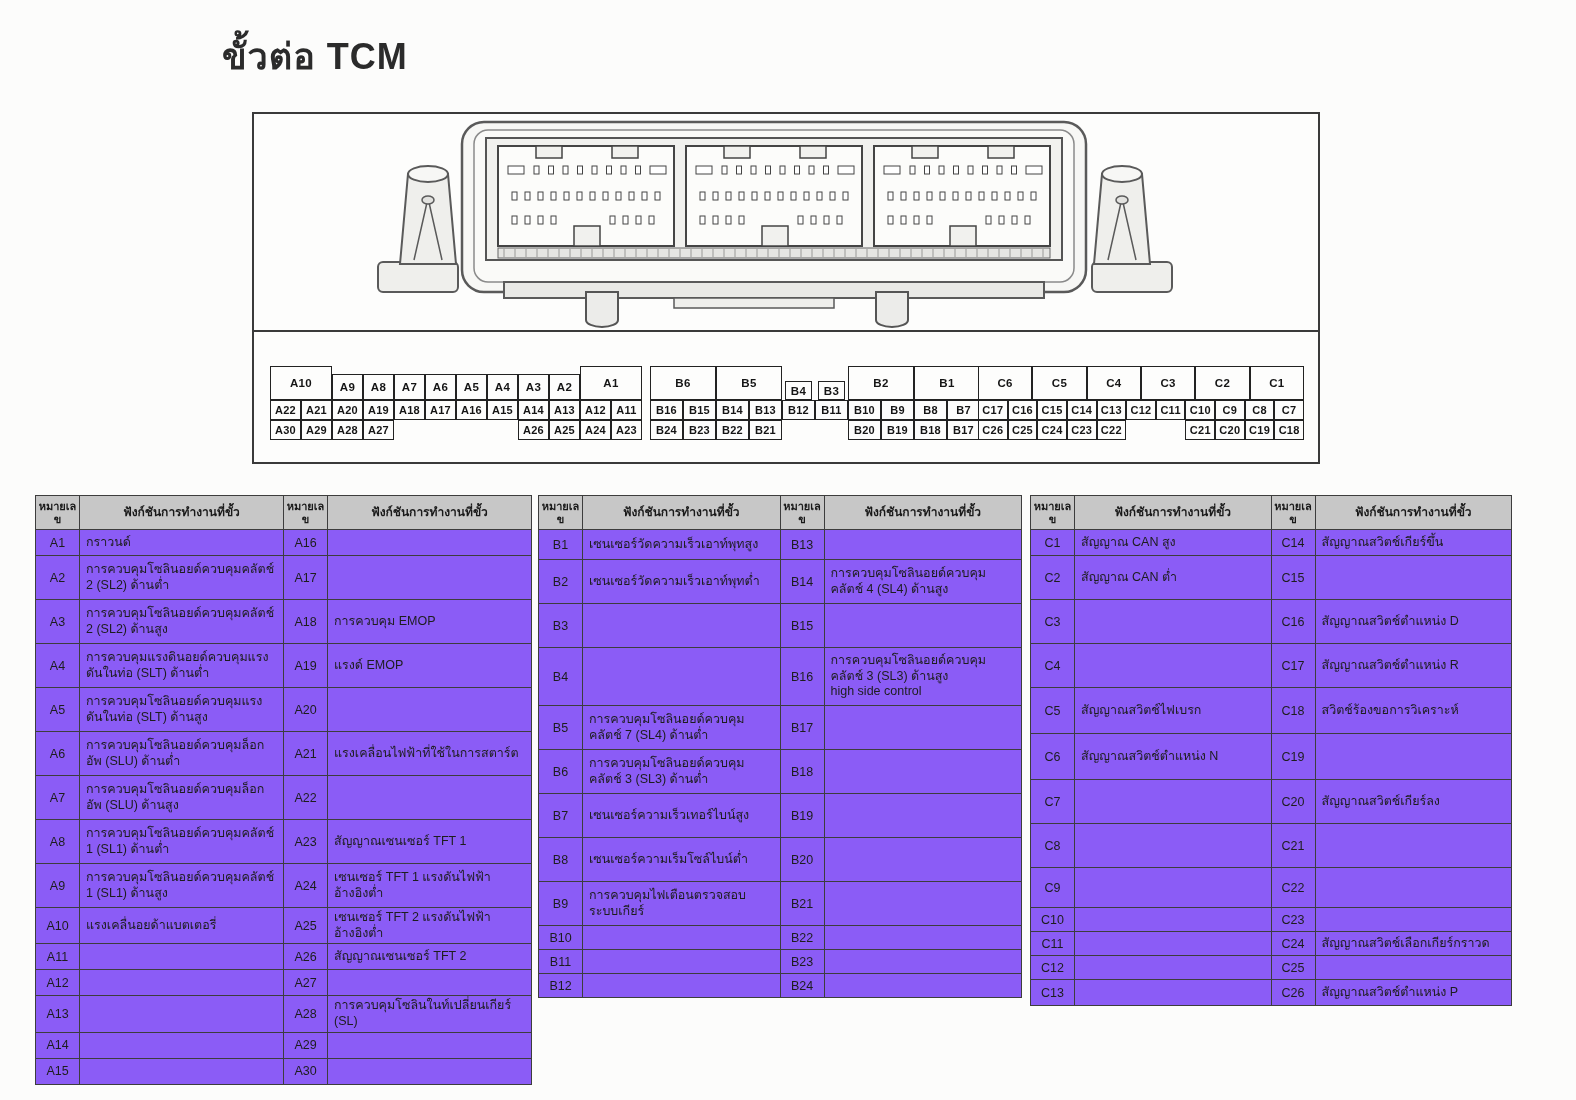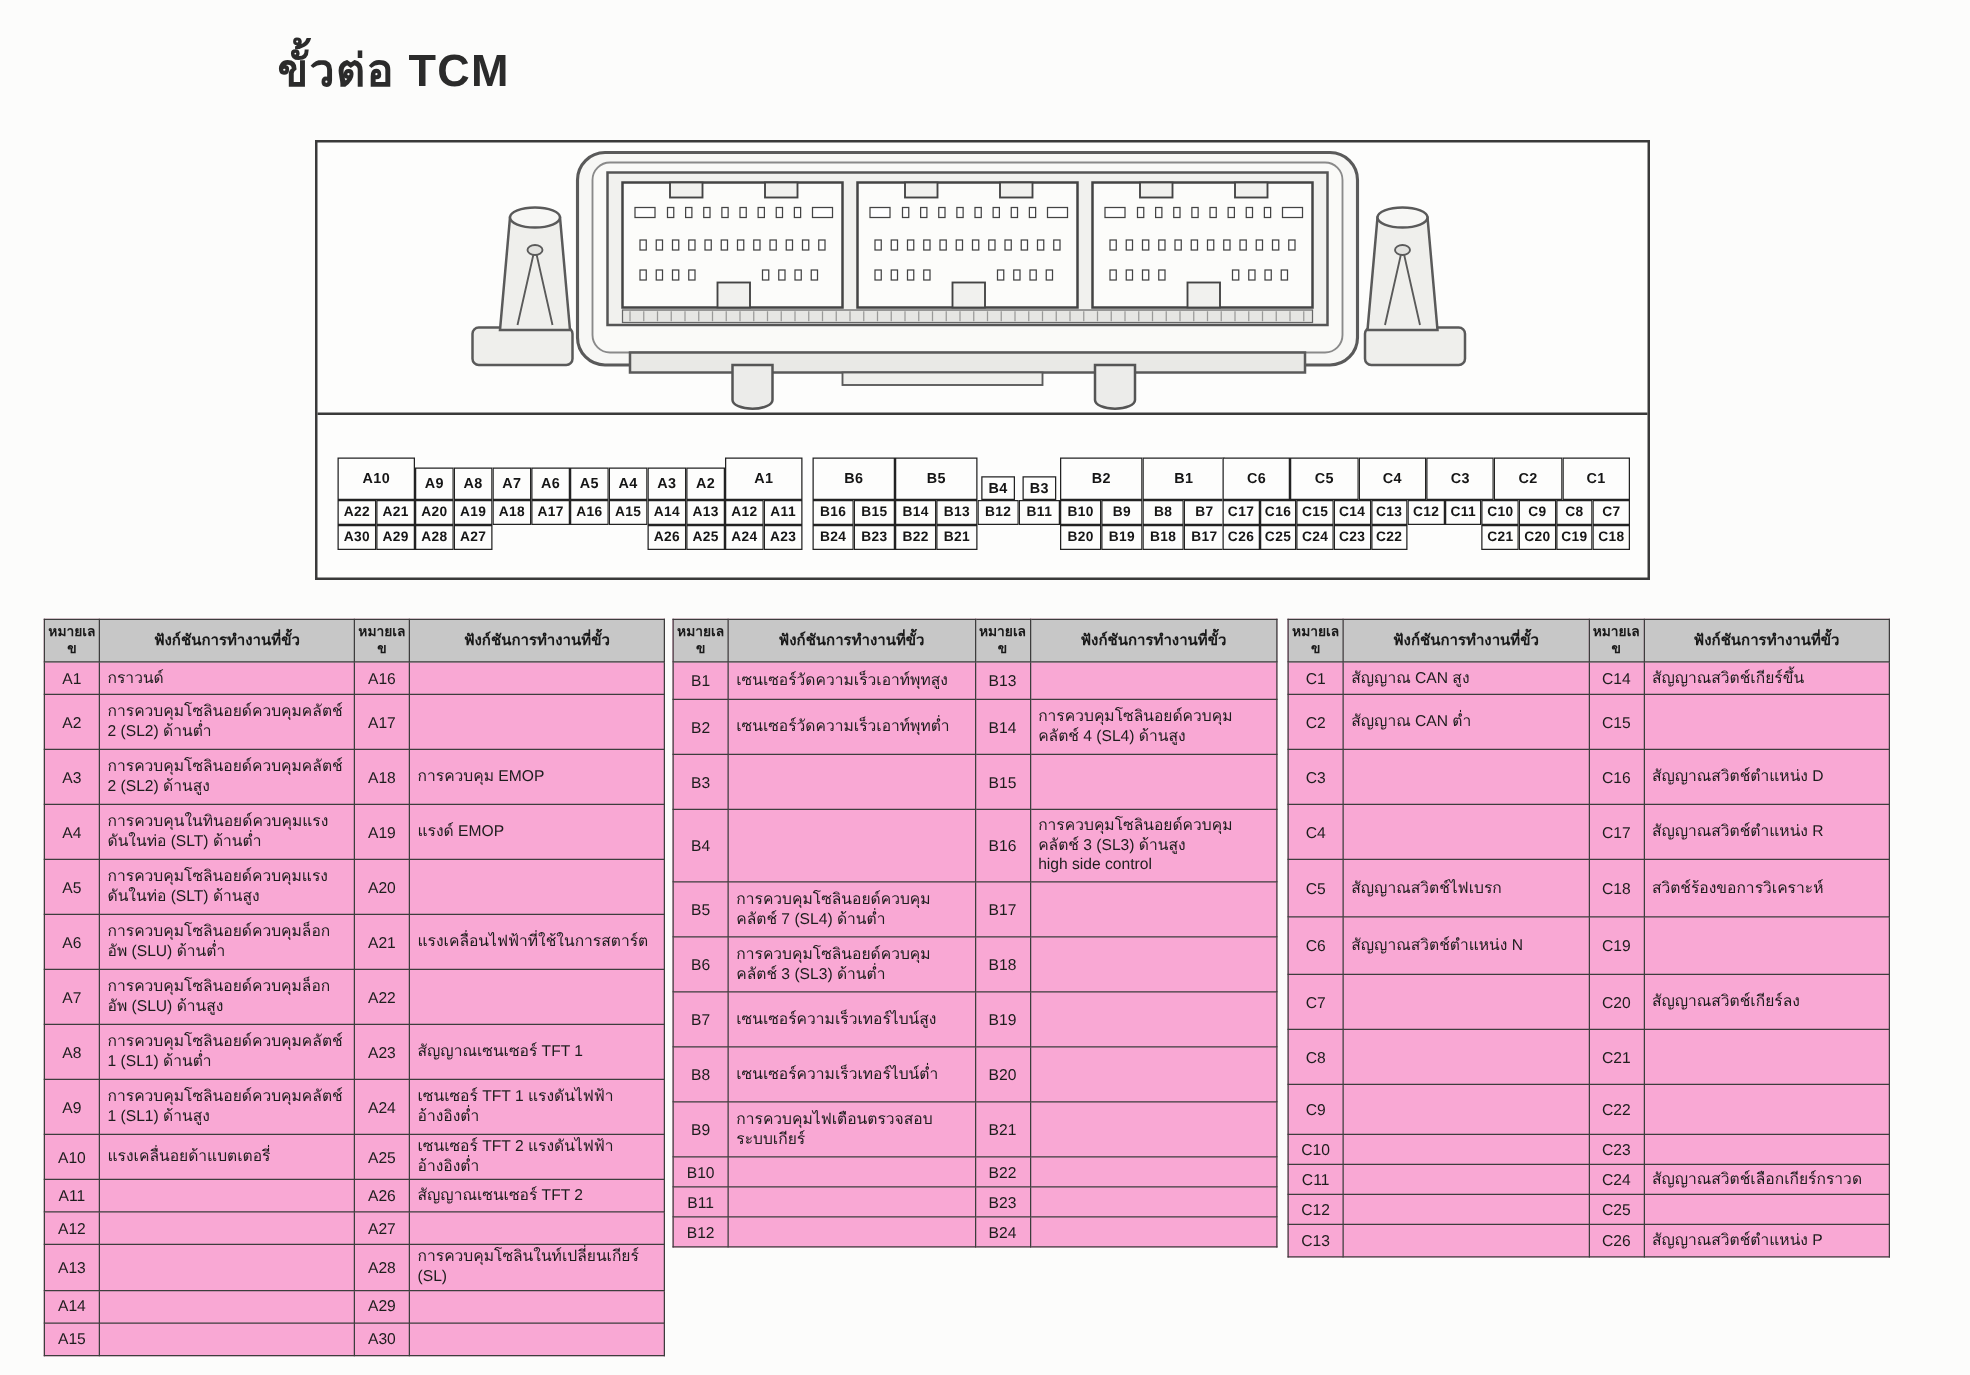--- a/index.html
+++ b/index.html
@@ -25,21 +25,21 @@
   }
   .pin-map { position: absolute; left: 0; top: 0; width: 100%; height: 100%; }
   .pin-cell {
     position: absolute; border: 1px solid #222; background: #fdfdfc;
     display: flex; align-items: center; justify-content: center;
     font-size: 11px; font-weight: 600; letter-spacing: .3px; color: #151515;
   }
   .pin-top { font-size: 11.5px; }
   .pin-table {
     position: absolute; top: 495px; border-collapse: collapse;
-    table-layout: fixed; background: #f9a8d4;
+    table-layout: fixed; background: #8b5cf6;
   }
   .pin-table th, .pin-table td {
     border: 1.5px solid #3d3d3d; vertical-align: middle;
   }
   .pin-table th {
     background: #c7c7c7; font-weight: 700; text-align: center;
     font-size: 12px; line-height: 1.15; height: 34px; padding: 1px; color: #191919;
   }
   .pin-table th.num { font-size: 11px; overflow-wrap: anywhere; line-break: anywhere; }
   .pin-table td.num { text-align: center; font-size: 12.5px; padding: 1px 2px; }
@@ -359,21 +359,21 @@
           <td class="func"></td>
         </tr>
         <tr style="height: 44px;">
           <td class="num">A3</td>
           <td class="func">การควบคุมโซลินอยด์ควบคุมคลัตช์ 2 (SL2) ด้านสูง</td>
           <td class="num">A18</td>
           <td class="func">การควบคุม EMOP</td>
         </tr>
         <tr style="height: 44px;">
           <td class="num">A4</td>
-          <td class="func">การควบคุนในทินอยด์ควบคุมแรงดันในท่อ (SLT) ด้านต่ำ</td>
+          <td class="func">การควบคุมแรงดินอยด์ควบคุมแรงดันในท่อ (SLT) ด้านต่ำ</td>
           <td class="num">A19</td>
           <td class="func">แรงด์ EMOP</td>
         </tr>
         <tr style="height: 44px;">
           <td class="num">A5</td>
           <td class="func">การควบคุมโซลินอยด์ควบคุมแรงดันในท่อ (SLT) ด้านสูง</td>
           <td class="num">A20</td>
           <td class="func"></td>
         </tr>
         <tr style="height: 44px;">
@@ -493,21 +493,21 @@
           <td class="func"></td>
         </tr>
         <tr style="height: 44px;">
           <td class="num">B7</td>
           <td class="func">เซนเซอร์ความเร็วเทอร์ไบน์สูง</td>
           <td class="num">B19</td>
           <td class="func"></td>
         </tr>
         <tr style="height: 44px;">
           <td class="num">B8</td>
-          <td class="func">เซนเซอร์ความเร็วเทอร์ไบน์ต่ำ</td>
+          <td class="func">เซนเซอร์ความเร็มโซล์ไบน์ต่ำ</td>
           <td class="num">B20</td>
           <td class="func"></td>
         </tr>
         <tr style="height: 44px;">
           <td class="num">B9</td>
           <td class="func">การควบคุมไฟเตือนตรวจสอบระบบเกียร์</td>
           <td class="num">B21</td>
           <td class="func"></td>
         </tr>
         <tr style="height: 24px;">

